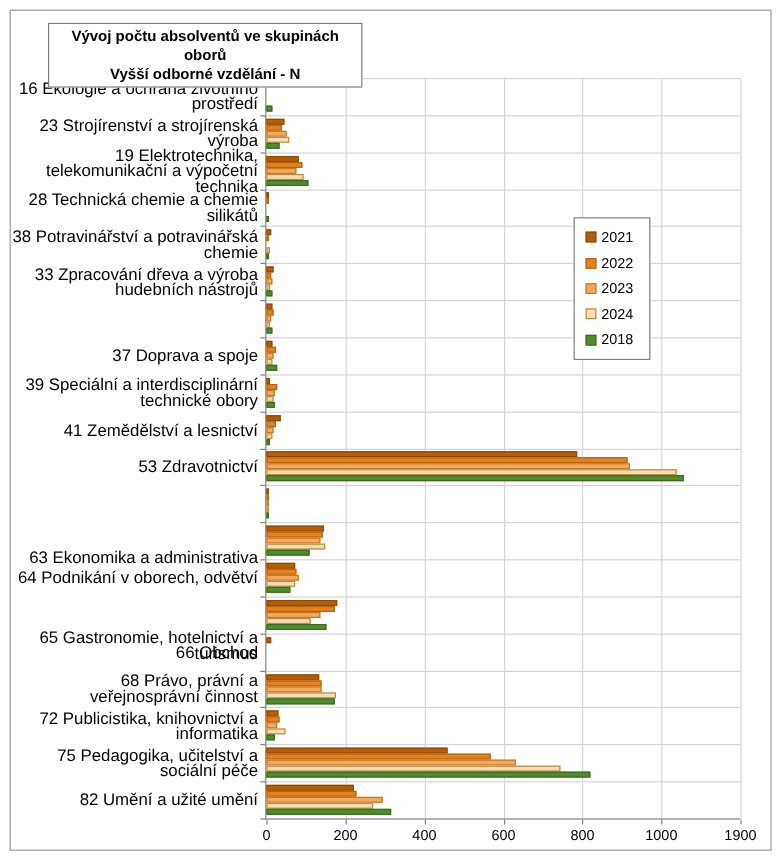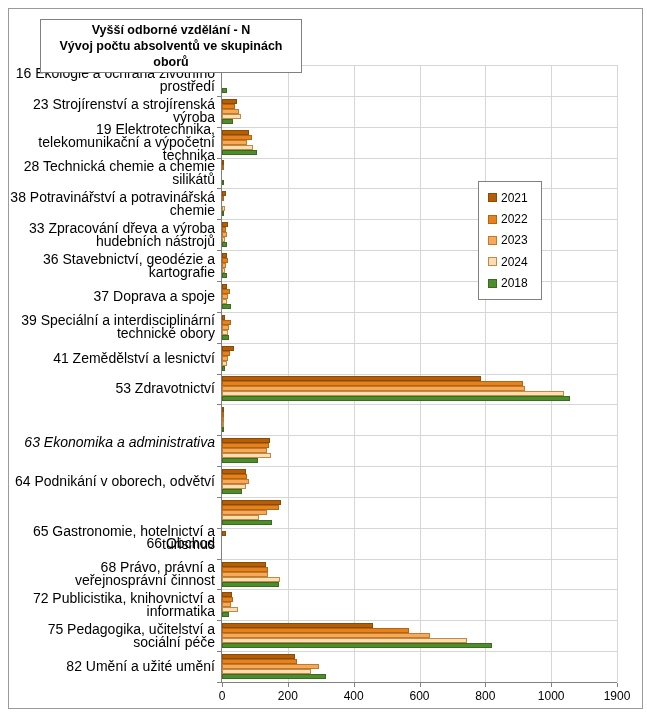--- a/index.html
+++ b/index.html
@@ -27,22 +27,22 @@
              justify-content:flex-end;text-align:right;font-size:14px;line-height:13px;}
   .bar{position:absolute;box-sizing:border-box;height:5px;z-index:3;}
 </style>
 </head>
 <body>
 
 <div class="canvas">
   <div class="frame"></div>
 
   <div class="title-box">
+    <div>Vývoj počtu absolventů ve skupinách oborů</div>
     <div>Vyšší odborné vzdělání - N</div>
-    <div>Vývoj počtu absolventů ve skupinách oborů</div>
   </div>
 
   <div id="plot-layer"></div>
 
   <div class="legend" id="legend">
       <div class="legend-entry">
         <span class="legend-swatch" style="background: rgb(180, 95, 6); border: 1px solid rgb(140, 74, 5);"></span>
         <span>2021</span>
       </div>
       <div class="legend-entry">
@@ -124,26 +124,25 @@
     <div class="xtick" style="left: 551.167px; top: 683px;"></div>
     <div class="xlabel" style="left: 529.167px; top: 689px;">1000</div>
     <div class="xtick" style="left: 617px; top: 683px;"></div>
     <div class="xlabel" style="left: 595px; top: 689px;">1900</div>
     <div class="cat-label" style="top: 65px; height: 30.85px;">16 Ekologie a ochrana životního prostředí</div>
     <div class="cat-label" style="top: 95.85px; height: 30.85px;">23 Strojírenství a strojírenská výroba</div>
     <div class="cat-label" style="top: 126.7px; height: 30.85px;">19 Elektrotechnika, telekomunikační a výpočetní technika</div>
     <div class="cat-label" style="top: 157.55px; height: 30.85px;">28 Technická chemie a chemie silikátů</div>
     <div class="cat-label" style="top: 188.4px; height: 30.85px;">38 Potravinářství a potravinářská chemie</div>
     <div class="cat-label" style="top: 219.25px; height: 30.85px;">33 Zpracování dřeva a výroba hudebních nástrojů</div>
-    <div class="cat-label" style="top: 250.1px; height: 30.85px;">36 Stavebnictví, geodézie a kartografie</div>
     <div class="cat-label" style="top: 280.95px; height: 30.85px;">37 Doprava a spoje</div>
     <div class="cat-label" style="top: 311.8px; height: 30.85px;">39 Speciální a interdisciplinární technické obory</div>
     <div class="cat-label" style="top: 342.65px; height: 30.85px;">41 Zemědělství a lesnictví</div>
     <div class="cat-label" style="top: 373.5px; height: 30.85px;">53 Zdravotnictví</div>
-    <div class="cat-label" style="top: 427px; height: 30.85px; font-style: italic;">63 Ekonomika a administrativa</div>
+    <div class="cat-label" style="top: 449px; height: 30.85px;">63 Ekonomika a administrativa</div>
     <div class="cat-label" style="top: 466.05px; height: 30.85px;">64 Podnikání v oborech, odvětví</div>
     <div class="cat-label" style="top: 523px; height: 30.85px;">65 Gastronomie, hotelnictví a turismus</div>
     <div class="cat-label" style="top: 527.75px; height: 30.85px;">66 Obchod</div>
     <div class="cat-label" style="top: 558.6px; height: 30.85px;">68 Právo, právní a veřejnosprávní činnost</div>
     <div class="cat-label" style="top: 589.45px; height: 30.85px;">72 Publicistika, knihovnictví a informatika</div>
     <div class="cat-label" style="top: 620.3px; height: 30.85px;">75 Pedagogika, učitelství a sociální péče</div>
     <div class="cat-label" style="top: 651.15px; height: 30.85px;">82 Umění a užité umění</div>
     <div class="bar" title="2021: 45" style="left: 222px; top: 98.775px; width: 15px; background: rgb(180, 95, 6); border: 1px solid rgb(140, 74, 5);"></div>
     <div class="bar" title="2021: 82" style="left: 222px; top: 129.625px; width: 27px; background: rgb(180, 95, 6); border: 1px solid rgb(140, 74, 5);"></div>
     <div class="bar" title="2021: 7" style="left: 222px; top: 160.475px; width: 2px; background: rgb(180, 95, 6); border: 1px solid rgb(140, 74, 5);"></div>

